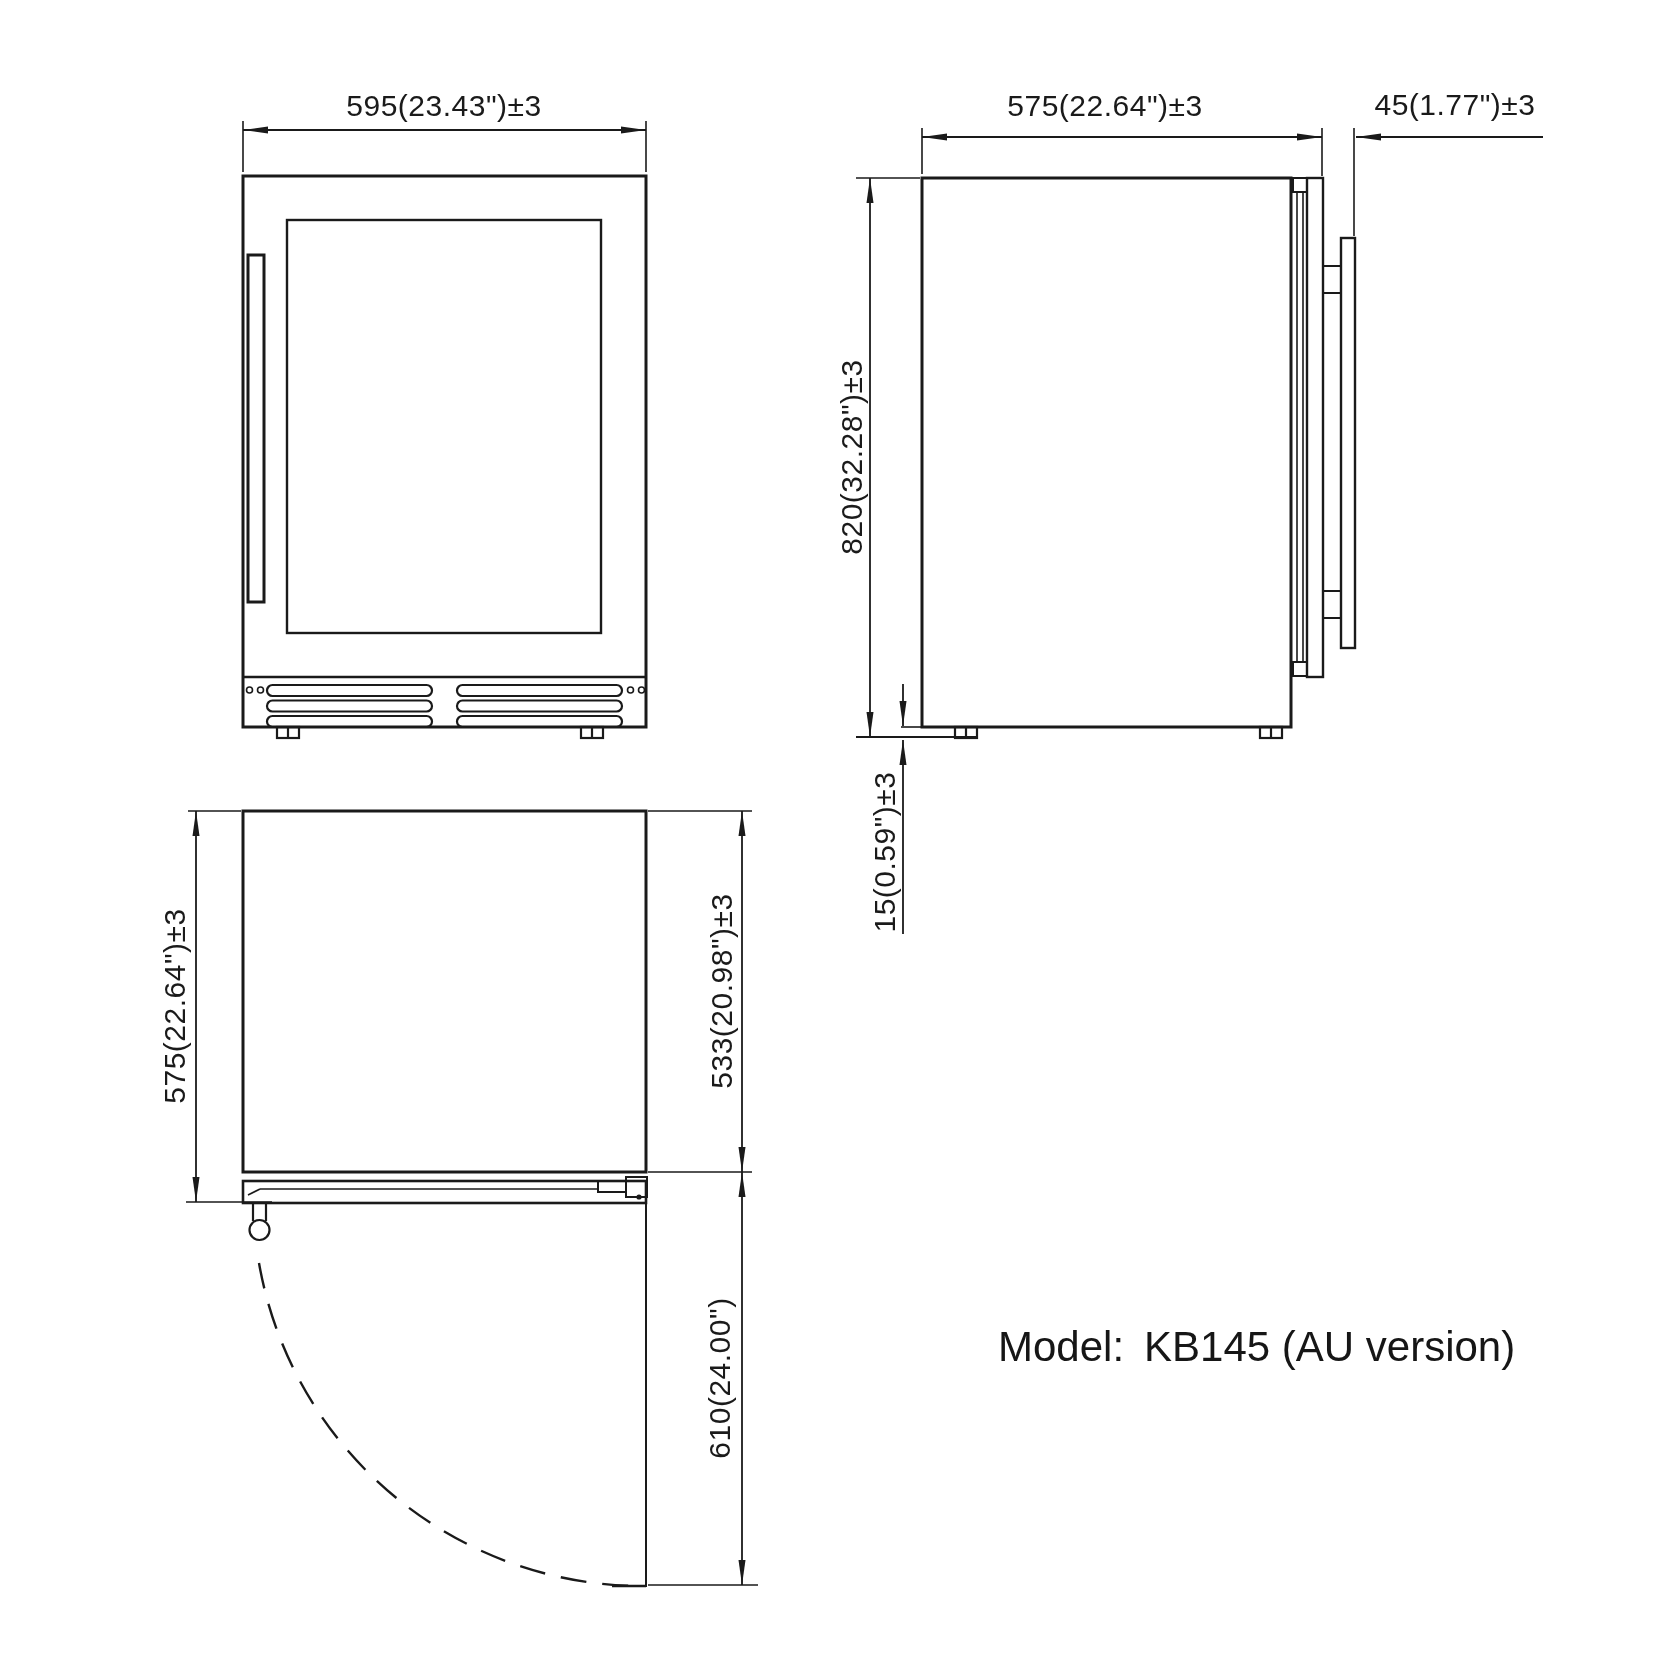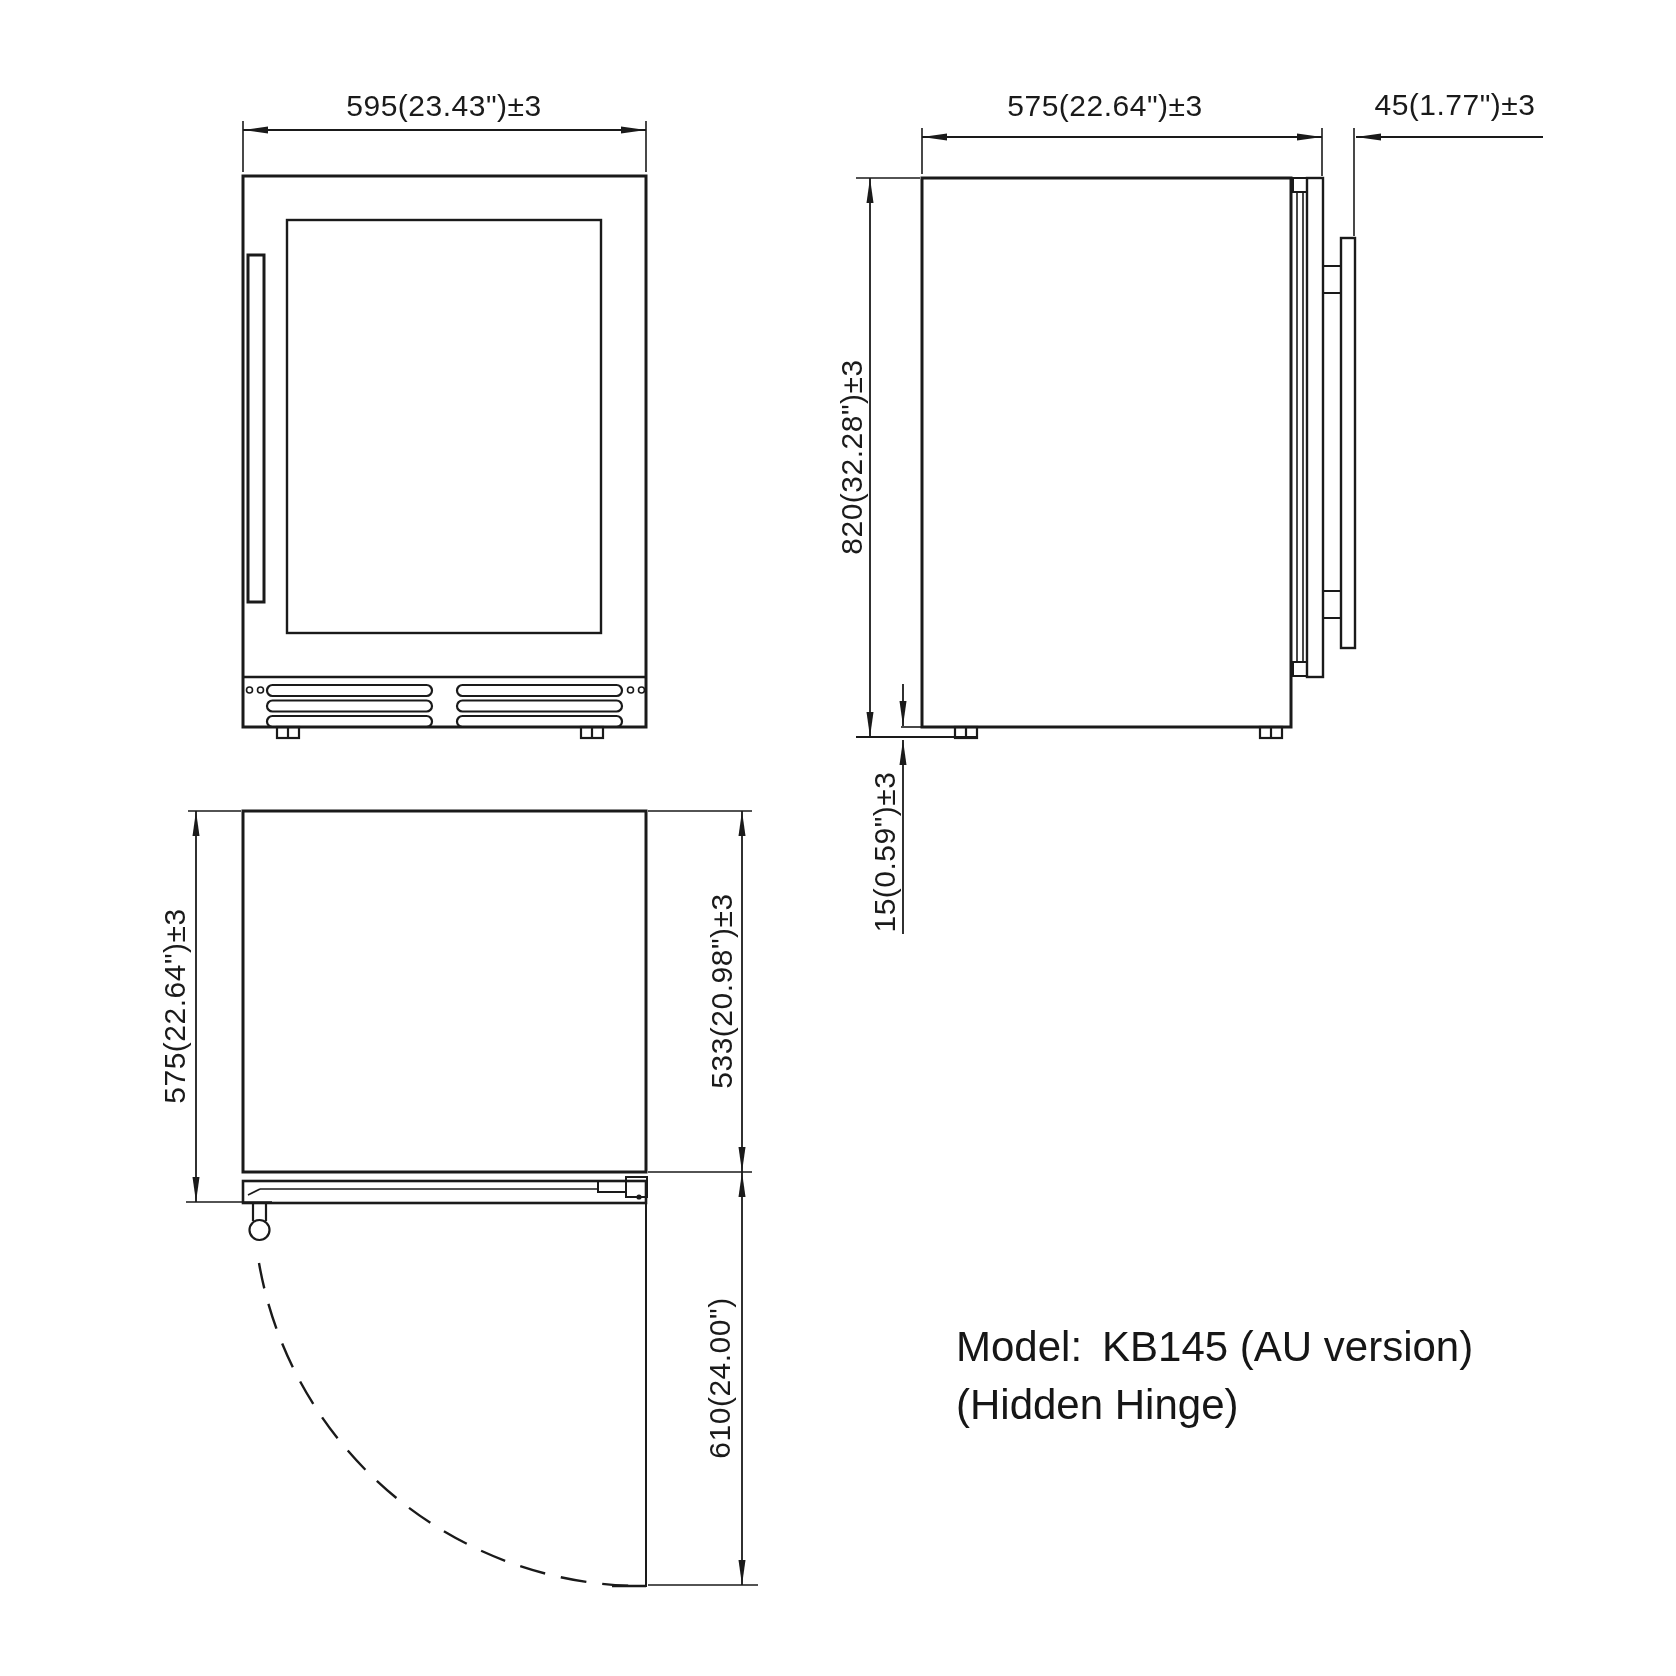--- a/index.html
+++ b/index.html
@@ -6,21 +6,21 @@
   .canvas {
     position:relative; width:1676px; height:1676px; background:#ffffff;
     font-family:"Liberation Sans", sans-serif; color:#1a1a1a; overflow:hidden;
   }
   .canvas svg { position:absolute; left:0; top:0; }
   .dim-label {
     position:absolute; font-size:30px; font-weight:400; color:#1a1a1a;
     white-space:nowrap; transform:translate(-50%,-50%); letter-spacing:0.5px;
   }
   .dim-label.rot { transform:translate(-50%,-50%) rotate(-90deg); }
-  .model-block { position:absolute; left:956px; top:1318px; font-size:42px; color:#161616; }
+  .model-block { position:absolute; left:998px; top:1318px; font-size:42px; color:#161616; }
   .model-line { white-space:nowrap; line-height:1.38; }
   .model-label { margin-right:20px; }
 </style>
 </head>
 <body>
 
 <div class="canvas">
 
   <svg width="1676" height="1676" viewBox="0 0 1676 1676" fill="none" stroke="#1a1a1a">
     <defs>
@@ -136,16 +136,15 @@
   <div class="dim-label rot" style="left:175px; top:1006px;">575(22.64")±3</div>
 
   <div class="dim-label rot" style="left:722px; top:991px;">533(20.98")±3</div>
 
   <div class="dim-label rot" style="left:720px; top:1378px;">610(24.00")</div>
 
   <div class="model-block">
     <div class="model-line">
       <span class="model-label">Model:</span><span>KB145 (AU version)</span>
     </div>
-    <div class="model-line">(Hidden Hinge)</div>
   </div>
 
 </div>
 
 </body></html>

